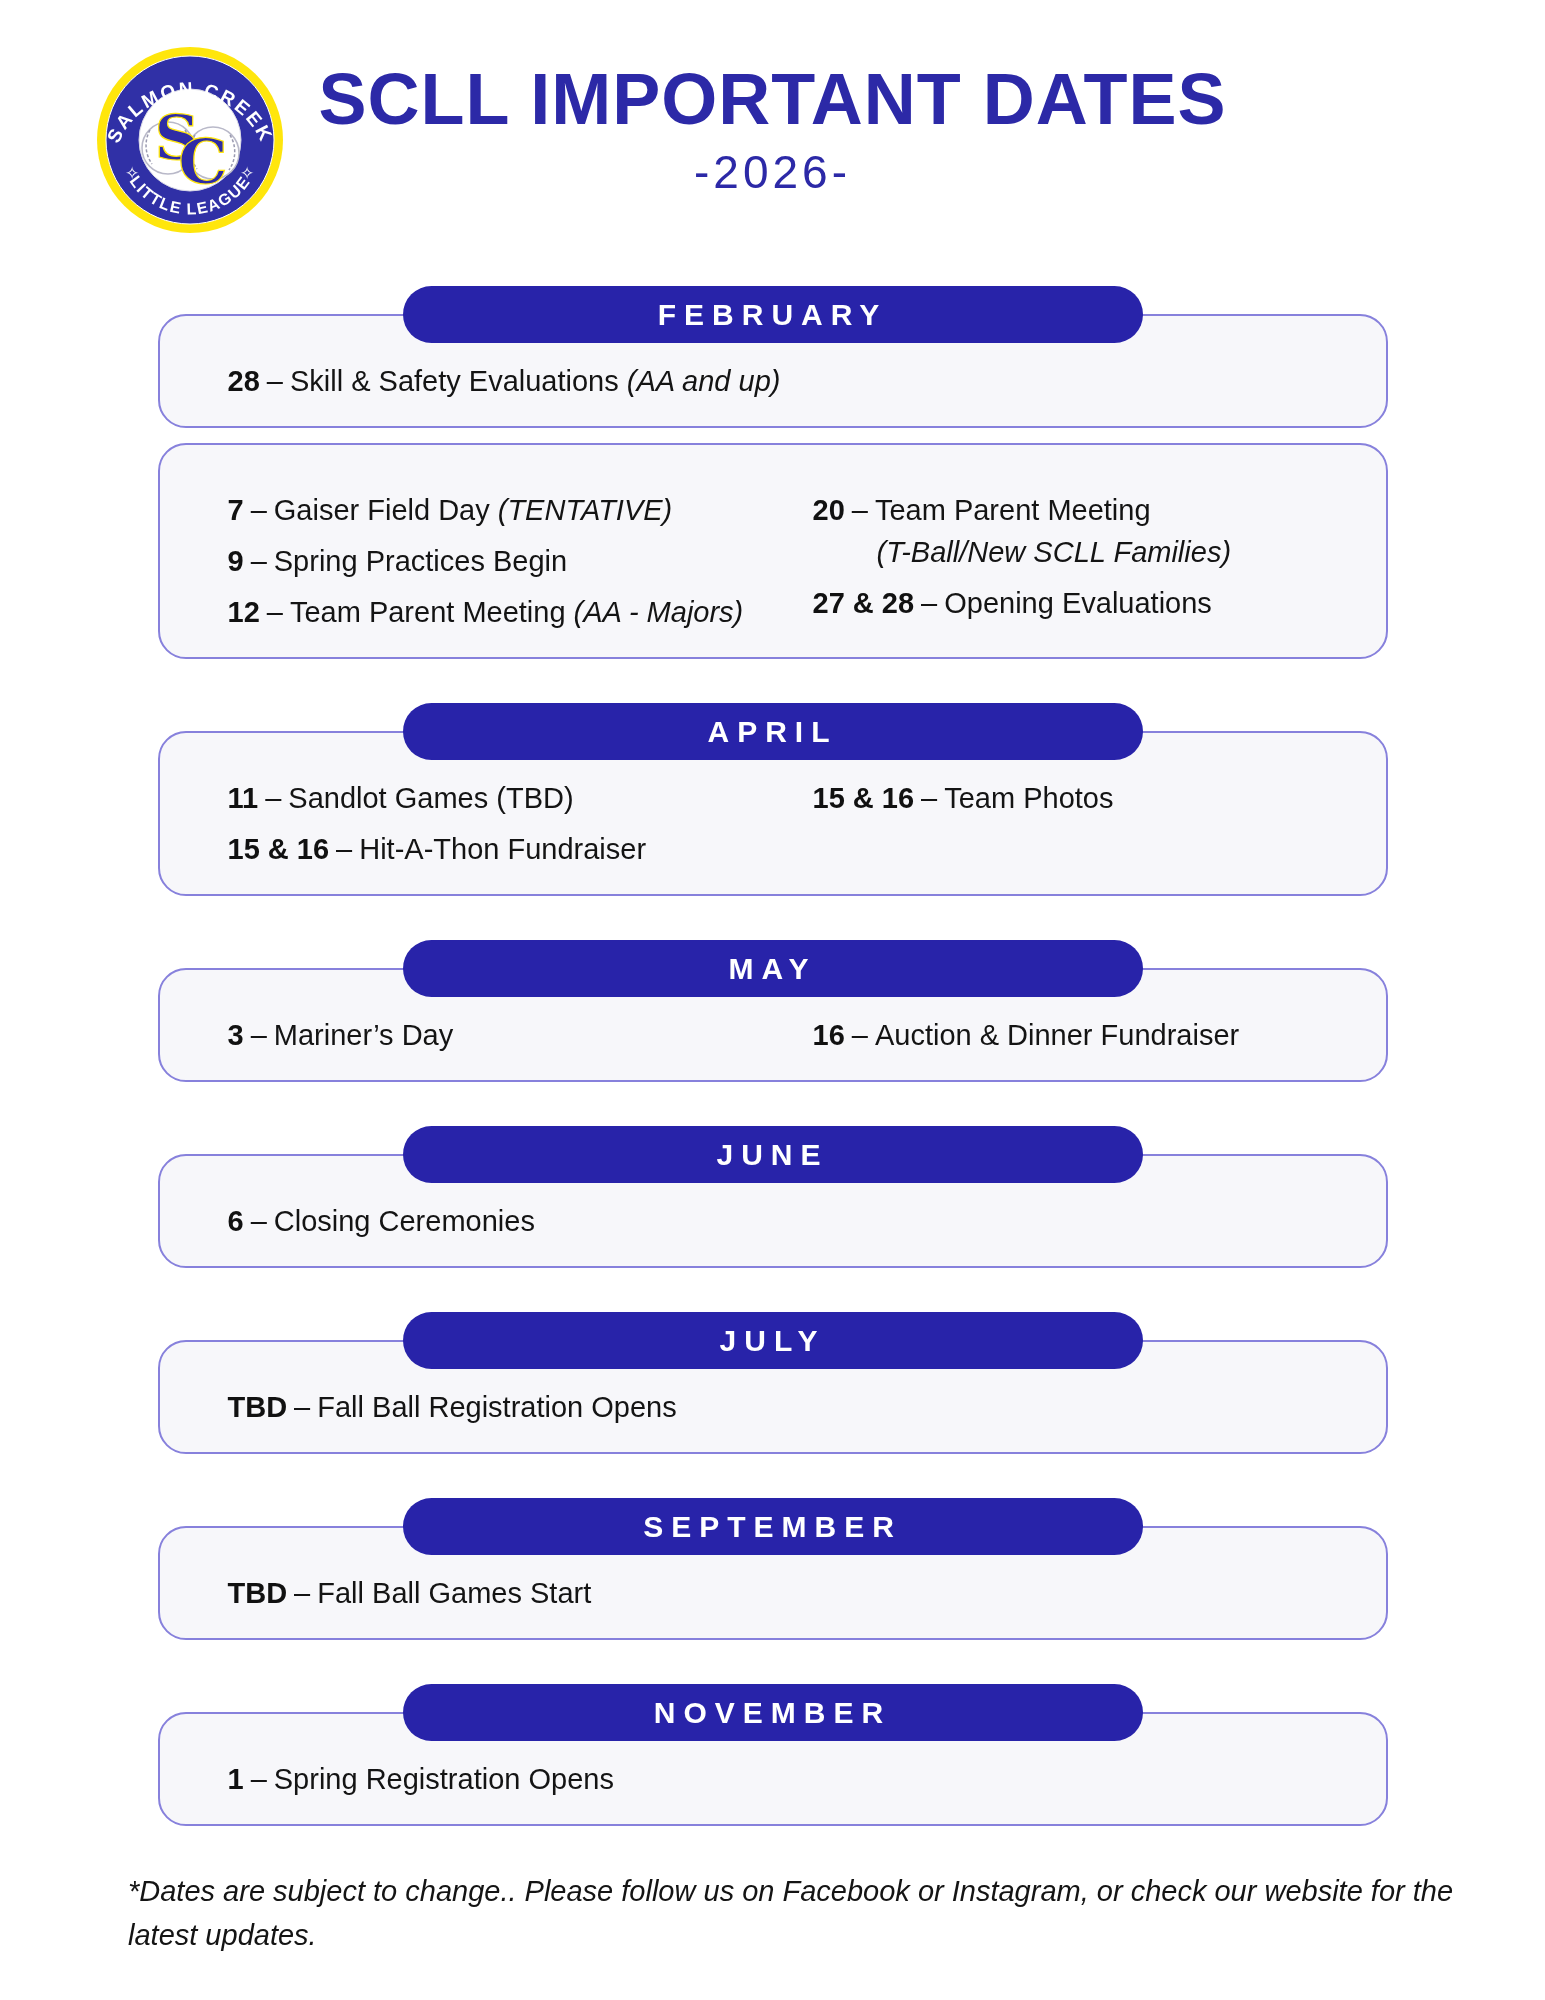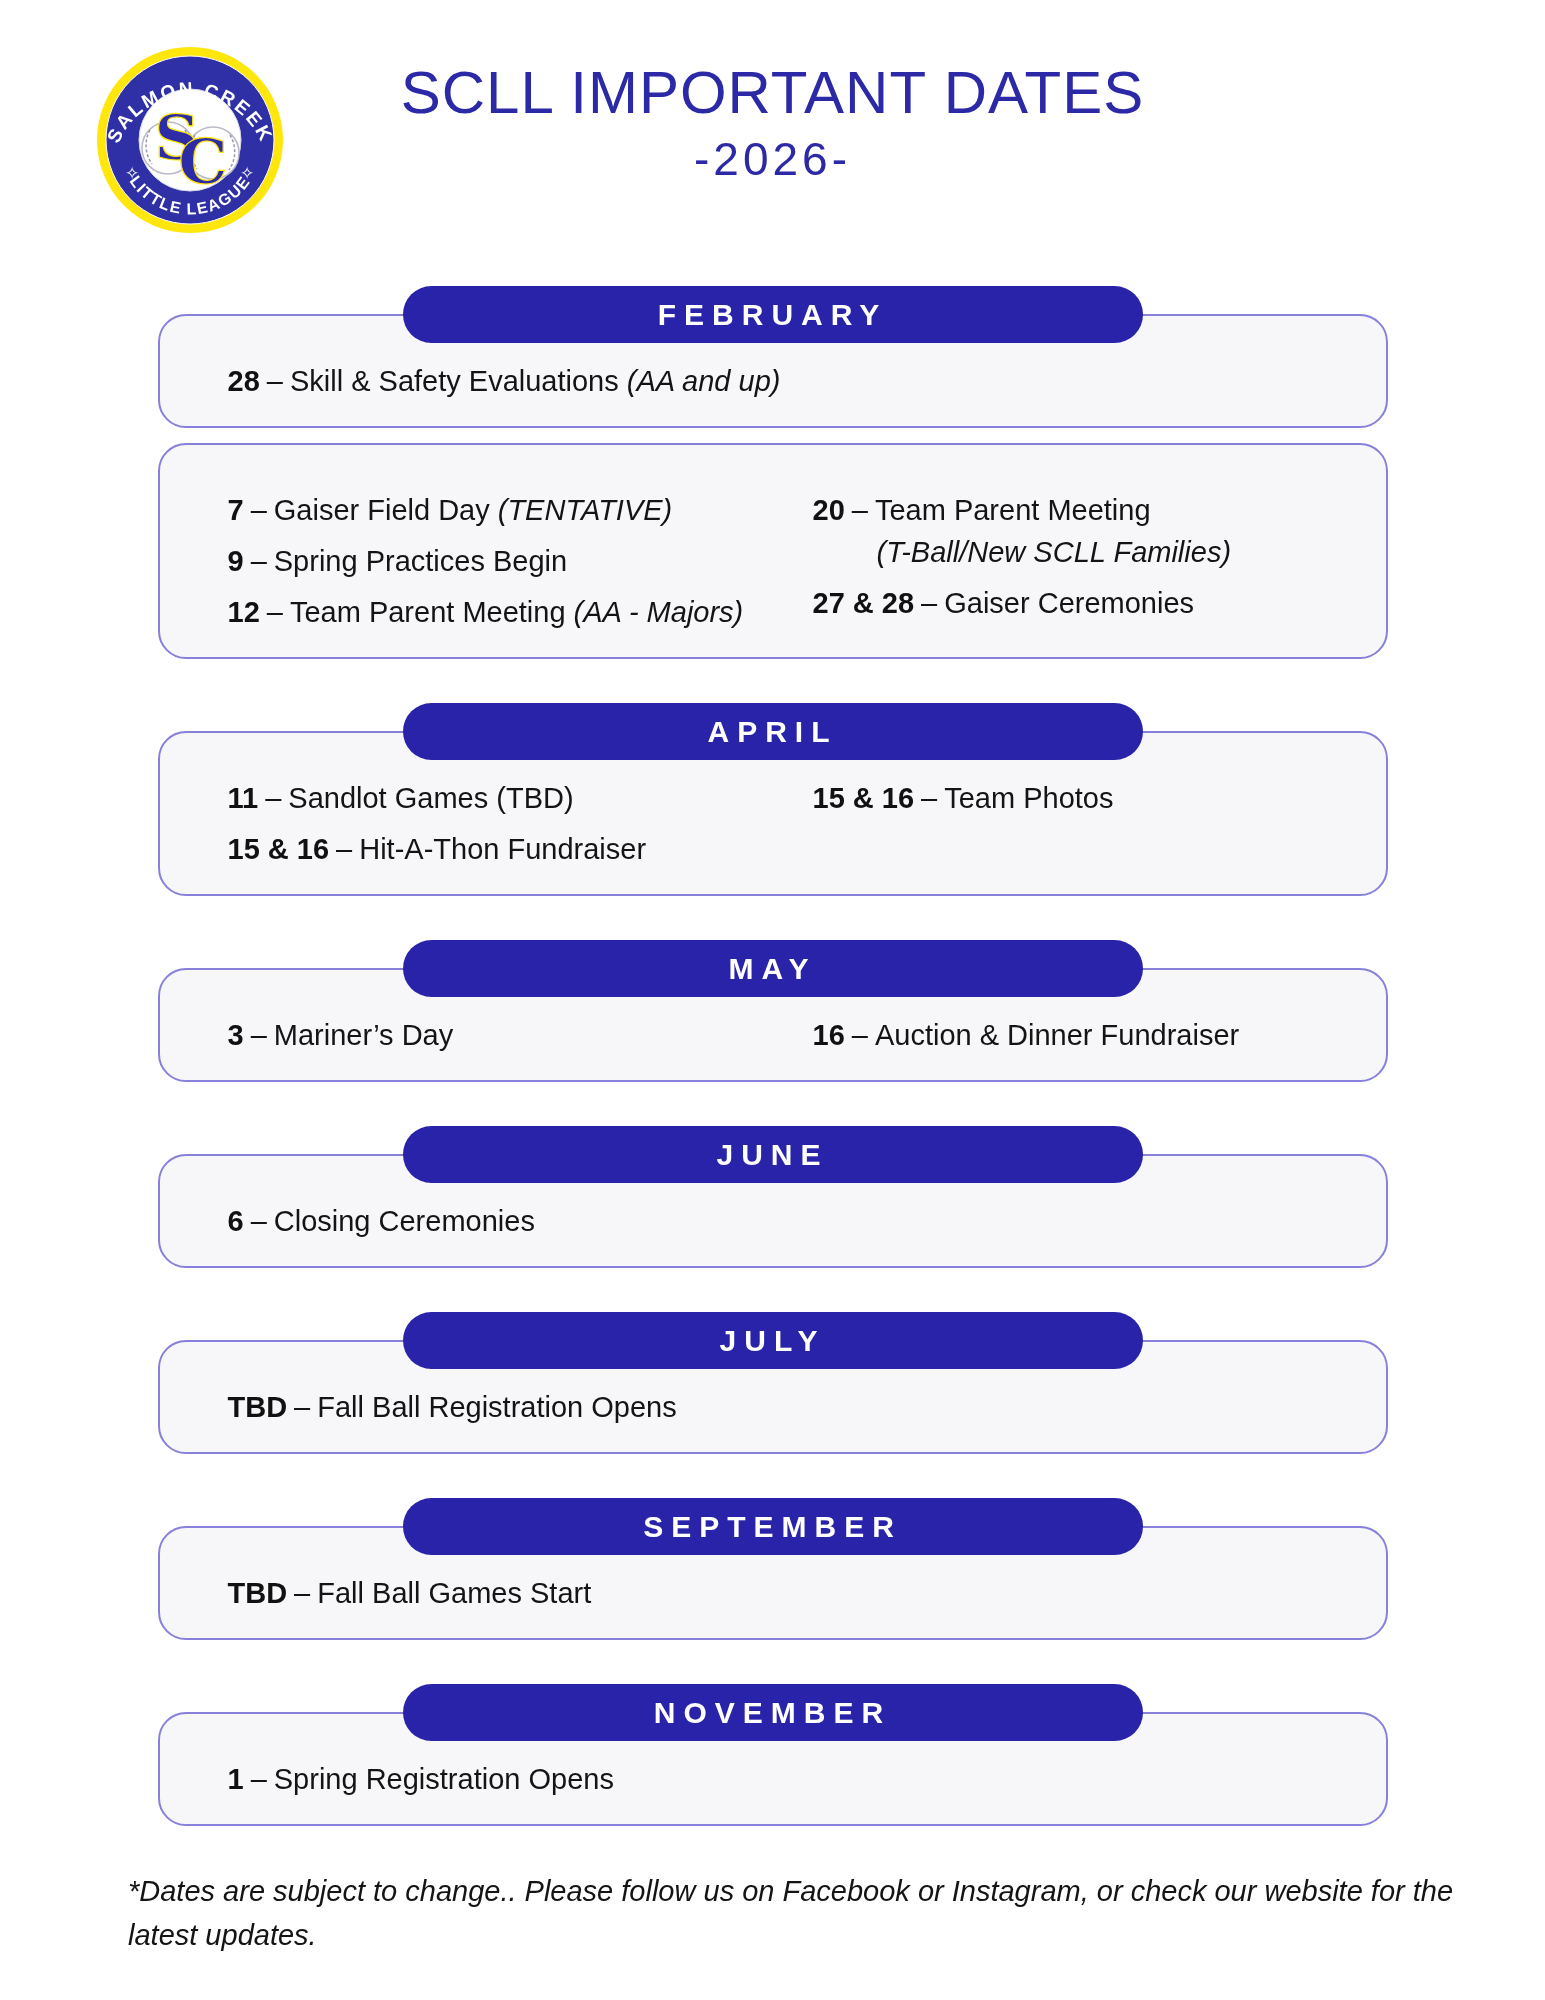--- a/index.html
+++ b/index.html
@@ -15,22 +15,22 @@
 
   
   .header { position: relative; height: 240px; margin-bottom: 46px; }
   .logo {
     position: absolute;
     left: 95px; top: 45px;
     width: 190px; height: 190px;
   }
   .title-block { text-align: center; padding-top: 60px; }
   .page-title {
-    font-size: 60px;
-    font-weight: 400;
+    font-size: 72px;
+    font-weight: 700;
     letter-spacing: 1px;
     color: #2C29A7;
     margin: 0;
     line-height: 1.1;
   }
   .page-subtitle {
     font-size: 46px;
     font-weight: 500;
     letter-spacing: 4px;
     color: #2C29A7;
@@ -167,21 +167,21 @@
     
   </div>
 </div>
             <div class="col">
   <div class="event">
     <span class="event-date">20</span><span class="event-sep">–</span><span class="event-text">Team Parent Meeting</span>
     <div class="event-note-line2">(T-Ball/New SCLL Families)</div>
   </div>
 
   <div class="event">
-    <span class="event-date">27 &amp; 28</span><span class="event-sep">–</span><span class="event-text">Gaiser Ceremonies</span>
+    <span class="event-date">27 &amp; 28</span><span class="event-sep">–</span><span class="event-text">Opening Evaluations</span>
     
   </div>
 </div>
           </div>
     </div>
   </div>
 
   <div class="section">
     <div class="month-banner">
       <span>APRIL</span>

